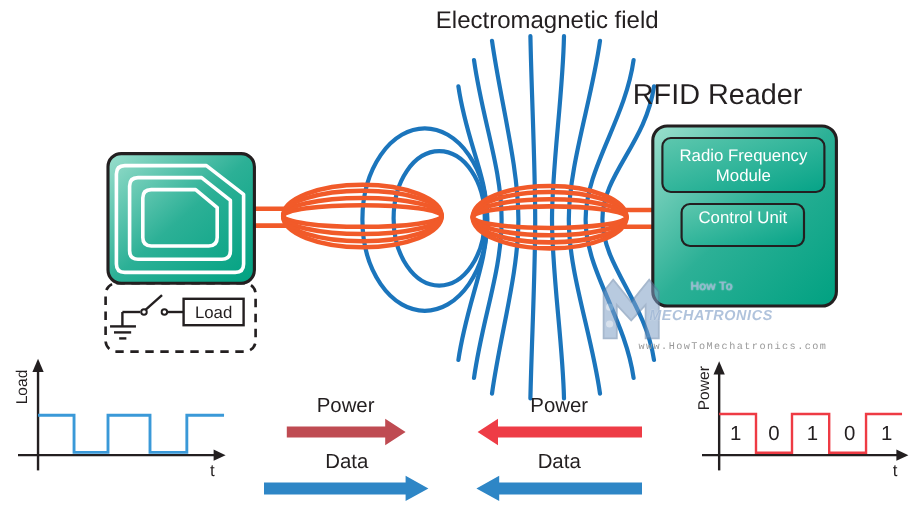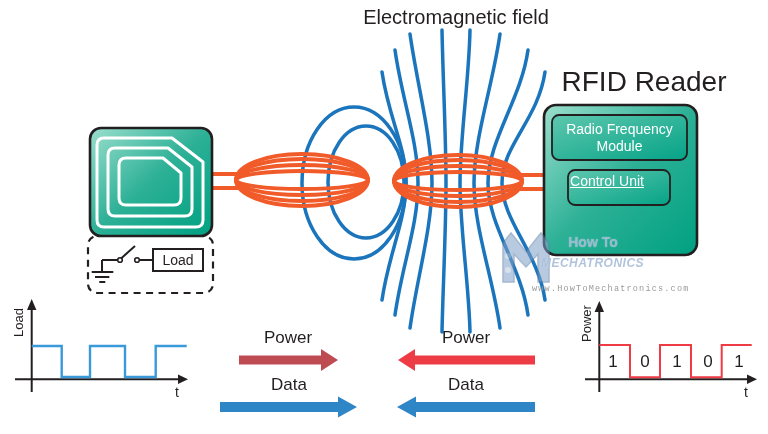--- a/index.html
+++ b/index.html
@@ -126,42 +126,42 @@
     <g opacity="0.55">
       <polygon points="503,282 503,243 511,233 519,243 526,252 533,243 541,233 549,243 549,282 538,282 538,254 526,267 514,254 514,282" fill="#7f9fc6" stroke="#5f7fa6" stroke-width="1.5"></polygon>
       <circle cx="508" cy="256" r="3" fill="#b9cade"></circle>
       <circle cx="508" cy="270" r="3" fill="#b9cade"></circle>
     </g>
   </svg>
 
   <div class="lbl title" style="left:346px;top:6px;width:220px;">Electromagnetic field</div>
 
 
-  <div class="lbl" style="left:544px;top:66px;width:200px;font-size:28px;">RFID Reader</div>
+  <div class="lbl" style="left:498px;top:66px;width:200px;font-size:24px;">RFID Reader</div>
 
   <div class="lbl module-lbl" style="left:552px;top:115px;width:135px;height:45px;">Radio Frequency Module</div>
 
-  <div class="lbl module-lbl" style="left:556px;top:170px;width:102px;height:23px;text-decoration:underline;">Control Unit</div>
+  <div class="lbl module-lbl" style="left:568px;top:170px;width:102px;height:23px;">Control Unit</div>
 
   <div class="lbl" style="left:153px;top:252px;width:50px;font-size:14px;">Load</div>
 
   <div class="lbl flow-lbl" style="left:238px;top:328px;width:100px;">Power</div>
   <div class="lbl flow-lbl" style="left:239px;top:375px;width:100px;">Data</div>
   <div class="lbl flow-lbl" style="left:416px;top:328px;width:100px;">Power</div>
   <div class="lbl flow-lbl" style="left:416px;top:375px;width:100px;">Data</div>
 
   <div class="lbl axis-lbl rot" style="left:-7px;top:315px;width:50px;">Load</div>
   <div class="lbl" style="left:167px;top:384px;width:20px;font-size:14px;">t</div>
 
   <div class="lbl axis-lbl rot" style="left:561px;top:316px;width:50px;">Power</div>
   <div class="lbl" style="left:736px;top:384px;width:20px;font-size:14px;">t</div>
 
   <span class="bit" style="left:605px;top:352px;">1</span>
   <span class="bit" style="left:637px;top:352px;">0</span>
   <span class="bit" style="left:669px;top:352px;">1</span>
   <span class="bit" style="left:700px;top:352px;">0</span>
   <span class="bit" style="left:731px;top:352px;">1</span>
 
-  <div class="wm" style="left:558px;top:234px;width:70px;font-size:14px;">How To</div>
+  <div class="wm" style="left:558px;top:234px;width:70px;font-size:10px;">How To</div>
   <div class="wm" style="left:530px;top:256px;width:125px;font-size:12px;letter-spacing:0.5px;font-style:italic;">MECHATRONICS</div>
   <div class="wm-url" style="left:488px;top:284px;">www.HowToMechatronics.com</div>
 
 </div>
 
 </body></html>

